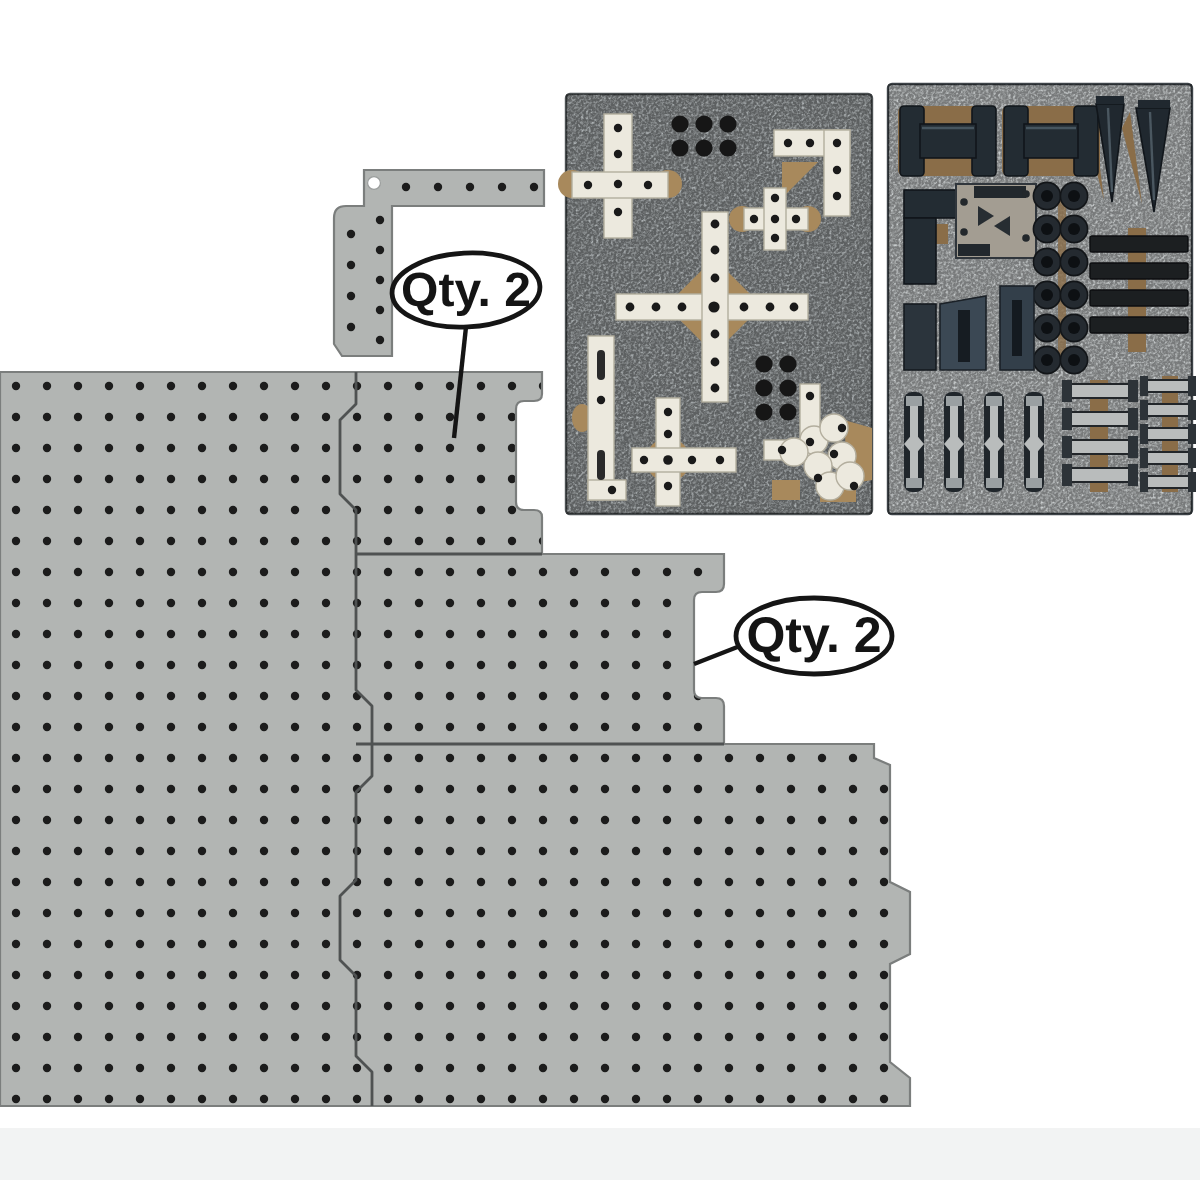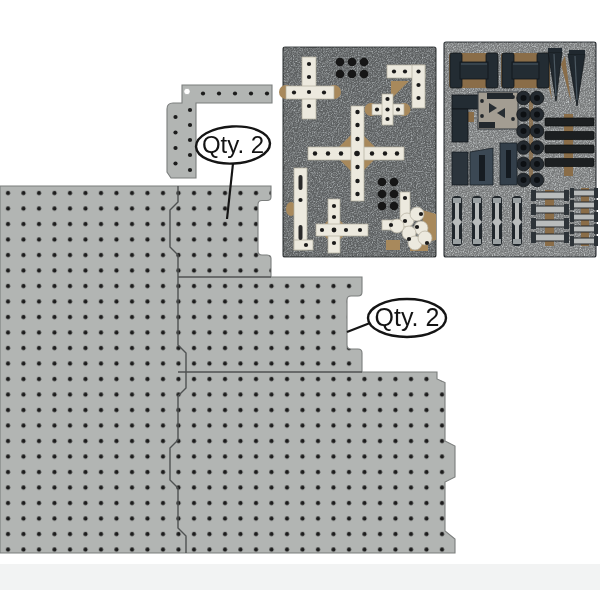--- a/index.html
+++ b/index.html
@@ -1,18 +1,19 @@
 <!DOCTYPE html>
 <html><head>
 <meta charset="utf-8">
 <style>
   html,body{margin:0;padding:0;background:#ffffff;}
   .stage{
     position:relative;width:600px;height:600px;background:#ffffff;overflow:hidden;
     font-family:"Liberation Sans", sans-serif;
+    font-weight:bold;
   }
   .stage svg{position:absolute;left:0;top:0;}
   text.qty{
     font-family:"Liberation Sans", sans-serif;
     font-size:24px;fill:#141414;
   }
 </style>
 </head>
 <body>
 

